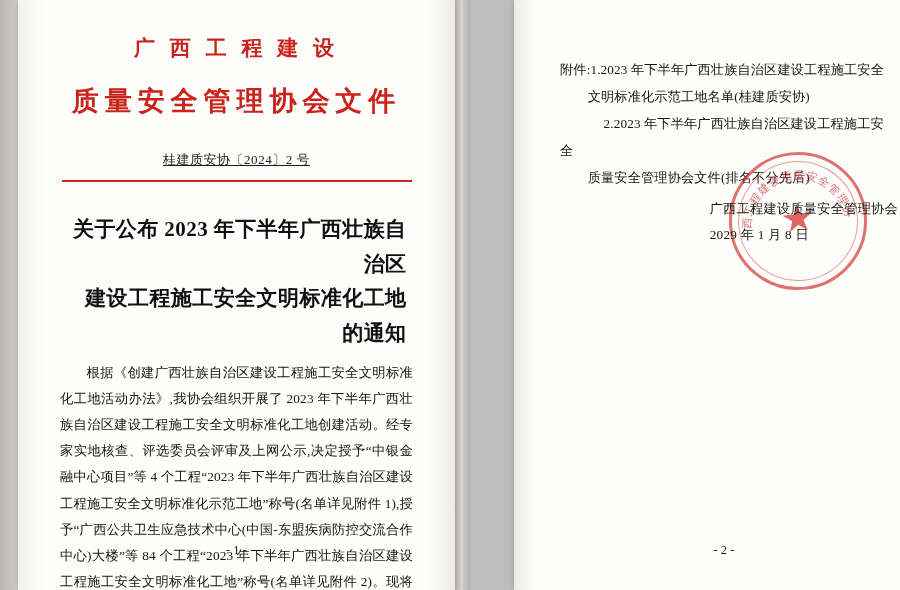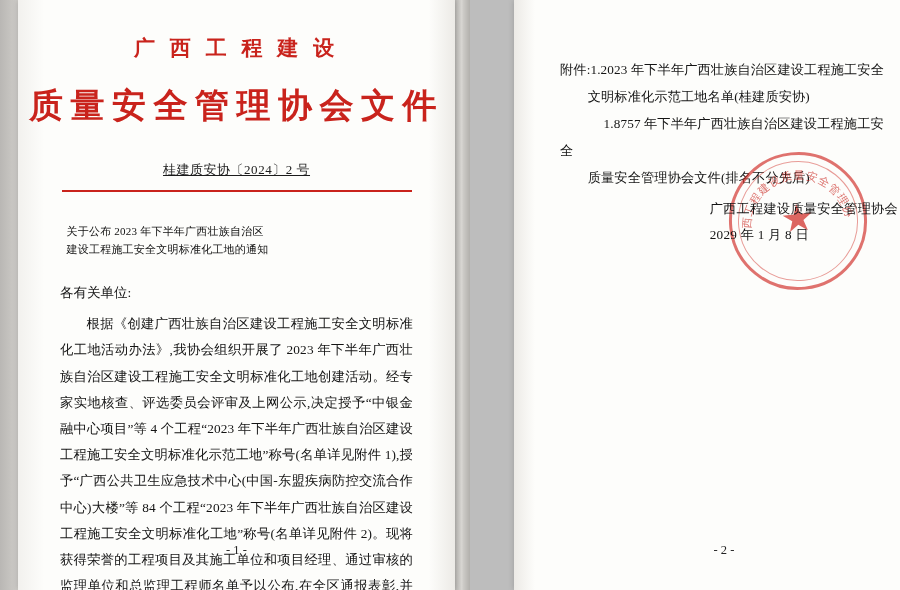--- a/index.html
+++ b/index.html
@@ -62,43 +62,43 @@
     color: #c9231c;
     font-weight: bold;
     letter-spacing: 0.30em;
   }
   .masthead-line1 {
     margin-top: 34px;
     font-size: 21px;
   }
   .masthead-line2 {
     margin-top: 21px;
-    font-size: 34px;
+    font-size: 27px;
     letter-spacing: 0.22em;
   }
   .doc-number {
     margin-top: 32px;
     text-align: center;
     font-size: 13px;
     color: #1b1b1b;
     letter-spacing: 0.04em;
     text-decoration: underline;
   }
   .red-rule {
     margin: 11px auto 0 auto;
     width: 350px;
     height: 2px;
     background: #c9231c;
   }
   .doc-title {
     margin: 30px auto 0 auto;
     width: 340px;
-    text-align: left;
-    font-size: 11px;
-    font-weight: normal;
+    text-align: right;
+    font-size: 21px;
+    font-weight: bold;
     line-height: 1.65;
     color: #101010;
     letter-spacing: 0.02em;
   }
   .salutation {
     margin: 26px 0 0 42px;
     font-size: 13.5px;
     color: #141414;
   }
   .body-text {
@@ -209,35 +209,34 @@
       <div class="masthead-line2">质量安全管理协会文件</div>
     </div>
 
     <div class="doc-number">桂建质安协〔2024〕2 号</div>
 
     <div class="red-rule"></div>
 
     <div class="doc-title" style="white-space: pre-line;">关于公布 2023 年下半年广西壮族自治区
 建设工程施工安全文明标准化工地的通知</div>
 
-    <div class="salutation">各有关单位:</div>
 
     <div class="body-text">根据《创建广西壮族自治区建设工程施工安全文明标准化工地活动办法》,我协会组织开展了 2023 年下半年广西壮族自治区建设工程施工安全文明标准化工地创建活动。经专家实地核查、评选委员会评审及上网公示,决定授予“中银金融中心项目”等 4 个工程“2023 年下半年广西壮族自治区建设工程施工安全文明标准化示范工地”称号(名单详见附件 1),授予“广西公共卫生应急技术中心(中国-东盟疾病防控交流合作中心)大楼”等 84 个工程“2023 年下半年广西壮族自治区建设工程施工安全文明标准化工地”称号(名单详见附件 2)。现将获得荣誉的工程项目及其施工单位和项目经理、通过审核的监理单位和总监理工程师名单予以公布,在全区通报表彰,并颁发荣誉证书。</div>
 
     <div class="page-num">- 1 -</div>
   </div>
 
   <div class="sheet sheet-right">
 
     <div class="attach-block">
       <div class="attach-line">
         <span>附件:</span><span>1.2023 年下半年广西壮族自治区建设工程施工安全</span>
       </div>
       <div class="attach-line hang">文明标准化示范工地名单(桂建质安协)</div>
-      <div class="attach-line indent">1.8757 年下半年广西壮族自治区建设工程施工安全</div>
+      <div class="attach-line indent">2.2023 年下半年广西壮族自治区建设工程施工安全</div>
       <div class="attach-line hang">质量安全管理协会文件(排名不分先后)</div>
     </div>
 
     <div class="seal">
       <div class="seal-inner"></div>
       <svg class="seal-arc" viewBox="0 0 132 132">
         <defs>
           <path id="sealArc" d="M 18,72 A 48,48 0 0 1 114,72"></path>
         </defs>
         <text>

